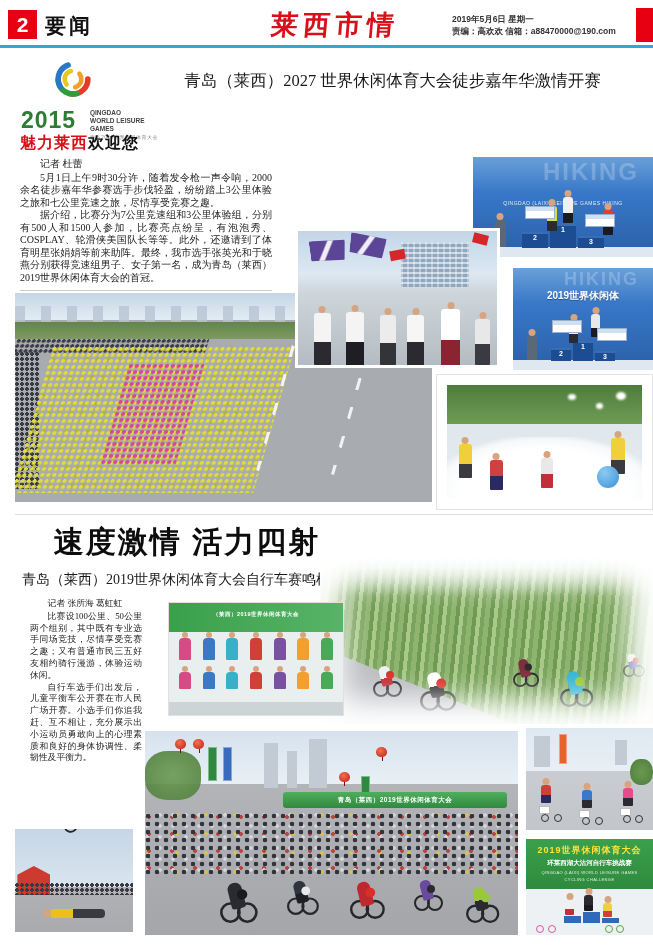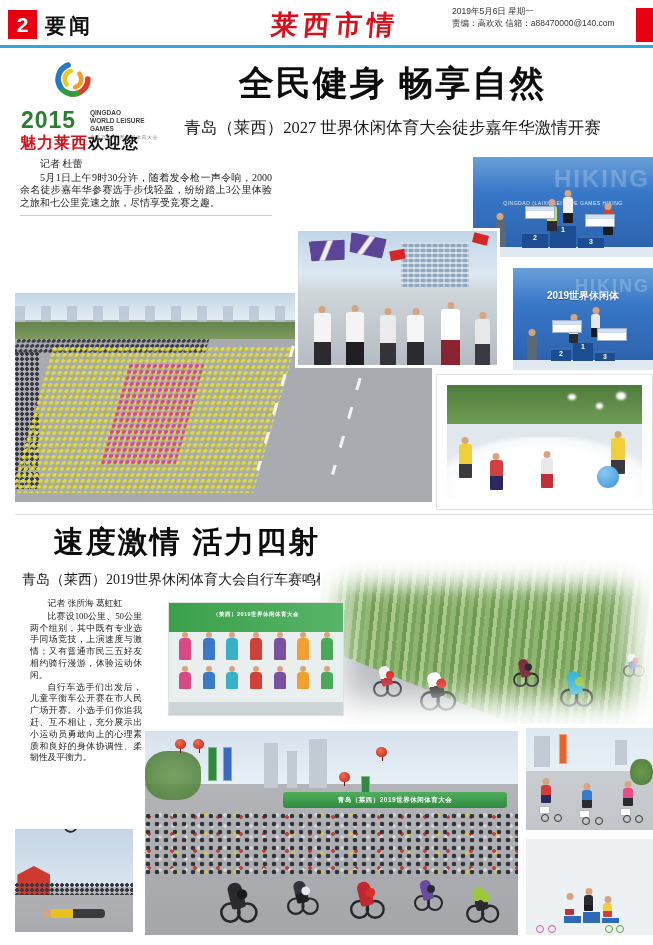--- a/index.html
+++ b/index.html
@@ -8,21 +8,21 @@
   #page { position:relative; width:653px; height:945px; background:#fff; overflow:hidden; margin:0 auto; }
   .abs { position:absolute; }
 
   
   .hdr-num { left:8px; top:10px; width:29px; height:29px; background:#e60012; color:#fff;
              font-size:21px; font-weight:900; text-align:center; line-height:29px; }
   .hdr-section { left:45px; top:12px; font-size:21px; font-weight:900; color:#111; letter-spacing:3px; }
   .masthead { left:230px; top:7px; width:210px; text-align:center; color:#d8101c;
               font-family:"DejaVu Serif", serif; font-weight:900; font-size:27px;
               letter-spacing:5px; transform:skewX(-5deg); }
-  .hdr-right { left:452px; top:5px; width:180px; font-size:8.5px; font-weight:normal; color:#333; line-height:12px; }
+  .hdr-right { left:452px; top:13px; width:180px; font-size:8.5px; font-weight:bold; color:#333; line-height:12px; }
   .hdr-bar { left:636px; top:8px; width:17px; height:34px; background:#e60012; }
   .hdr-rule { left:0; top:45px; width:653px; height:3px; background:#2fa7dc; }
 
   
   .emblem { left:44px; top:55px; width:58px; height:52px; }
   .logo-2019 { left:21px; top:107px; font-size:23px; font-weight:900; color:#2c7d32; letter-spacing:1px; }
   .logo-en { left:90px; top:109px; width:80px; font-size:6.5px; font-weight:bold; color:#444; line-height:8px; }
   .logo-cn { font-size:5px; color:#8a8a8a; font-weight:normal; letter-spacing:.5px; }
   .tagline { left:20px; top:133px; font-size:16px; font-weight:900; letter-spacing:1px; }
   .tagline .red { color:#d8101c; }
@@ -50,22 +50,22 @@
   .divider { left:15px; top:514px; width:638px; height:1px; background:#ddd; }
 
   
   .photo { overflow:hidden; }
   .fig { position:absolute; border-radius:3px 3px 1px 1px; }
   .fig::before { content:""; position:absolute; top:-7px; left:50%; transform:translateX(-50%);
                  width:7px; height:7px; border-radius:50%; background:#d7a47f; }
 
   
   .podium { background:linear-gradient(180deg,#6aa0d8 0%,#3878c8 35%,#2a5fa8 100%); }
-  .podium .brand { position:absolute; right:3px; top:1px; font-size:24px; font-weight:900;
-                   color:rgba(255,255,255,.22); letter-spacing:2px;margin-top:7px; }
+  .podium .brand { position:absolute; right:14px; top:1px; font-size:24px; font-weight:900;
+                   color:rgba(255,255,255,.22); letter-spacing:2px; }
   .podium .ttl { position:absolute; left:0; right:0; top:21%; text-align:center; color:#fff;
                  font-weight:900; font-size:12.5px; text-shadow:0 1px 1px rgba(0,0,0,.35); }
   .podium .sub { position:absolute; left:0; right:0; top:43%; text-align:center;
                  color:rgba(255,255,255,.85); font-size:5px; letter-spacing:.5px; }
   .podium .floor { position:absolute; bottom:0; left:0; right:0; height:10%; background:#dfe8f0; }
   .podium .steps { position:absolute; bottom:9%; left:50%; transform:translateX(-50%);
                    display:flex; align-items:flex-end; gap:2px; }
   .podium .step { width:26px; background:#1c4c92; color:#fff; font-size:7px; font-weight:bold;
                   text-align:center; border-top:2px solid #3a6cb4; }
   .podium .check { position:absolute; width:30px; height:13px; background:linear-gradient(#cfe0f0 0 4px,#fff 4px);
@@ -190,21 +190,21 @@
 </head>
 <body>
 
 <div id="page">
 
   <div class="abs hdr-num">2</div>
   <div class="abs hdr-section">要闻</div>
   <div class="abs masthead">莱西市情</div>
   <div class="abs hdr-right">
     <div>2019年5月6日 星期一</div>
-    <div>责编：高欢欢 信箱：a88470000@140.com</div>
+    <div>责编：高欢欢 信箱：a88470000@190.com</div>
   </div>
   <div class="abs hdr-bar"></div>
   <div class="abs hdr-rule"></div>
 
   <svg class="abs emblem" viewBox="0 0 60 56">
     <circle cx="30" cy="26" r="16" fill="none" stroke="#e23c28" stroke-width="6" stroke-linecap="round" stroke-dasharray="28 73"></circle>
     <circle cx="30" cy="26" r="16" fill="none" stroke="#2e9e3c" stroke-width="6" stroke-linecap="round" stroke-dasharray="28 73" transform="rotate(75 30 26)"></circle>
     <circle cx="30" cy="26" r="16" fill="none" stroke="#2a78c4" stroke-width="6" stroke-linecap="round" stroke-dasharray="28 73" transform="rotate(150 30 26)"></circle>
     <circle cx="30" cy="26" r="9" fill="none" stroke="#f0a028" stroke-width="5" stroke-linecap="round" stroke-dasharray="18 39" transform="rotate(-40 30 26)"></circle>
     <circle cx="30" cy="26" r="9" fill="none" stroke="#e8c820" stroke-width="5" stroke-linecap="round" stroke-dasharray="18 39" transform="rotate(140 30 26)"></circle>
@@ -213,27 +213,27 @@
   <div class="abs logo-en">
     <div>QINGDAO</div>
     <div>WORLD LEISURE GAMES</div>
     <div class="logo-cn">青岛2019世界休闲体育大会</div>
   </div>
   <div class="abs tagline">
     <span class="red">魅力莱西</span><span class="blk">欢迎您</span>
   </div>
 
   <div class="abs head1-zone">
-    <div class="head1">全民健身 畅享自然</div>
     <div class="sub1">青岛（莱西）2027 世界休闲体育大会徒步嘉年华激情开赛</div>
   </div>
 
   <div class="abs art1">
     <p class="byline"><span>记者 </span><b>杜蕾</b></p>
     <p>5月1日上午9时30分许，随着发令枪一声令响，2000余名徒步嘉年华参赛选手步伐轻盈，纷纷踏上3公里体验之旅和七公里竞速之旅，尽情享受竞赛之趣。</p>
+    <p>据介绍，比赛分为7公里竞速组和3公里体验组，分别有500人和1500人参加，比赛亮点纷呈，有泡泡秀、COSPLAY、轮滑侠美国队长等等。此外，还邀请到了体育明星张娟娟等前来助阵。最终，我市选手张英光和于晓燕分别获得竞速组男子、女子第一名，成为青岛（莱西）2019世界休闲体育大会的首冠。</p>
   </div>
 
   <div class="abs photo aerial" style="left:15px;top:293px;width:417px;height:209px;">
     <div class="sky"></div>
     <div class="far"></div>
     <div class="trees"></div>
     <div class="crowd-dark" style="left:0;top:22%;width:46%;height:7%;transform:skewX(-18deg);"></div>
     <div class="crowd-dark" style="left:0;top:28%;width:6%;height:66%;"></div>
     <div class="crowd-y"></div>
     <div class="crowd-m"></div>
@@ -338,21 +338,21 @@
     <div class="cyc" style="left:91%;bottom:28%;transform:scale(.75);">
       <div class="wh" style="left:0;"></div>
         <div class="wh" style="left:13px;"></div>
       <div class="bd" style="background:linear-gradient(#e8e8ea 50%,#4a58b0 50%);"></div>
       <div class="hd" style="left:13px;top:-26px;background:#d83028;"></div>
     </div>
   </div>
 
   <div class="abs art2">
     <p class="byline"><span>记者 </span><b>张所海 葛虹虹</b></p>
-    <p>比赛设100公里、50公里两个组别，其中既有专业选手同场竞技，上演速度与激情；又有普通市民三五好友相约骑行漫游，体验运动休闲。</p>
+    <p>比赛设100公里、50公里两个组别，其中既有专业选手同场竞技，尽情享受竞赛之趣；又有普通市民三五好友相约骑行漫游，体验运动休闲。</p>
     <p>自行车选手们出发后，儿童平衡车公开赛在市人民广场开赛。小选手们你追我赶、互不相让，充分展示出小运动员勇敢向上的心理素质和良好的身体协调性、柔韧性及平衡力。</p>
   </div>
 
   <div class="abs photo team" style="left:168px;top:602px;width:176px;height:114px;z-index:2;">
     <div class="banner">（莱西）2019世界休闲体育大会</div>
     <div class="trow" style="top:31%;">
       <span class="tp" style="height:22px;"></span>
         <span class="tp" style="height:22px;"></span>
         <span class="tp" style="height:22px;"></span>
         <span class="tp" style="height:22px;"></span>
@@ -431,20 +431,26 @@
     <div class="plate" style="left:74%;bottom:14%;"></div>
     <div class="miniwheel" style="left:12%;bottom:8%;"></div>
       <div class="miniwheel" style="left:22%;bottom:8%;"></div>
     <div class="miniwheel" style="left:44%;bottom:5%;"></div>
       <div class="miniwheel" style="left:54%;bottom:5%;"></div>
     <div class="miniwheel" style="left:76%;bottom:7%;"></div>
       <div class="miniwheel" style="left:86%;bottom:7%;"></div>
   </div>
 
   <div class="abs photo" style="left:526px;top:839px;width:127px;height:96px;background:#eef1f4;">
+    <div class="chal-top">
+      <div class="chal-l1">2019世界休闲体育大会</div>
+      <div class="chal-l2">环莱西湖大沽河自行车挑战赛</div>
+      <div class="chal-l3">QINGDAO (LAIXI) WORLD LEISURE GAMES</div>
+      <div class="chal-l3">CYCLING CHALLENGE</div>
+    </div>
     <div class="chal-bottom">
       <div class="pod" style="left:30%;bottom:26%;width:13%;height:16%;"></div>
       <div class="pod" style="left:45%;bottom:26%;width:13%;height:24%;"></div>
       <div class="pod" style="left:60%;bottom:26%;width:13%;height:12%;"></div>
       <div class="fig" style="left:31%;bottom:44%;width:9px;height:15px;background:linear-gradient(#f0f0f0 60%,#c03038 60%);"></div>
       <div class="fig" style="left:46%;bottom:52%;width:9px;height:16px;background:linear-gradient(#2a2a30 60%,#1a1a20 60%);"></div>
       <div class="fig" style="left:61%;bottom:40%;width:9px;height:14px;background:linear-gradient(#f0cf3a 60%,#d04038 60%);"></div>
       <div class="miniwheel" style="left:8%;bottom:4%;border-color:#d858a0;"></div>
         <div class="miniwheel" style="left:17%;bottom:4%;border-color:#d858a0;"></div>
       <div class="miniwheel" style="left:62%;bottom:4%;border-color:#58a838;"></div>

